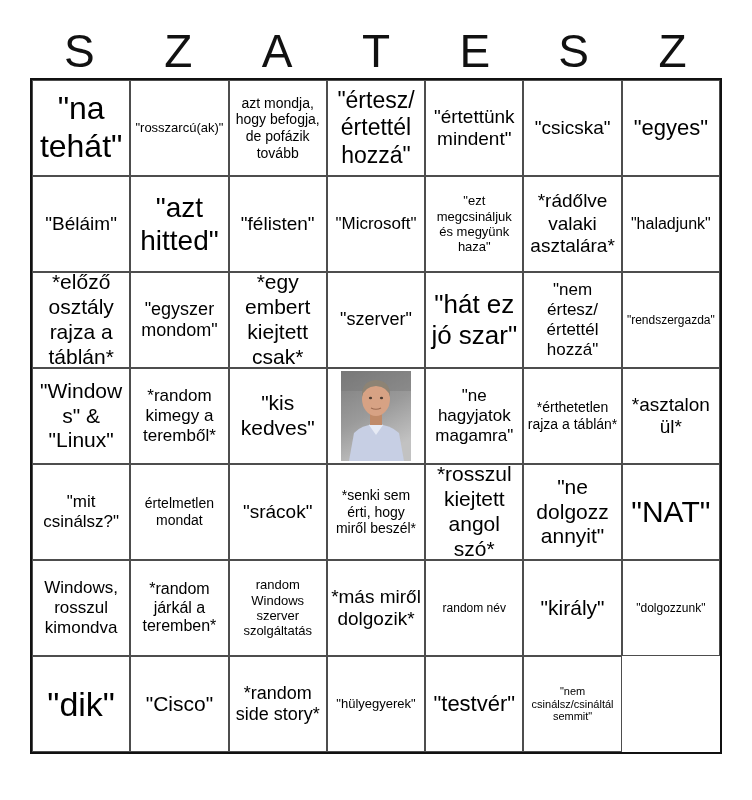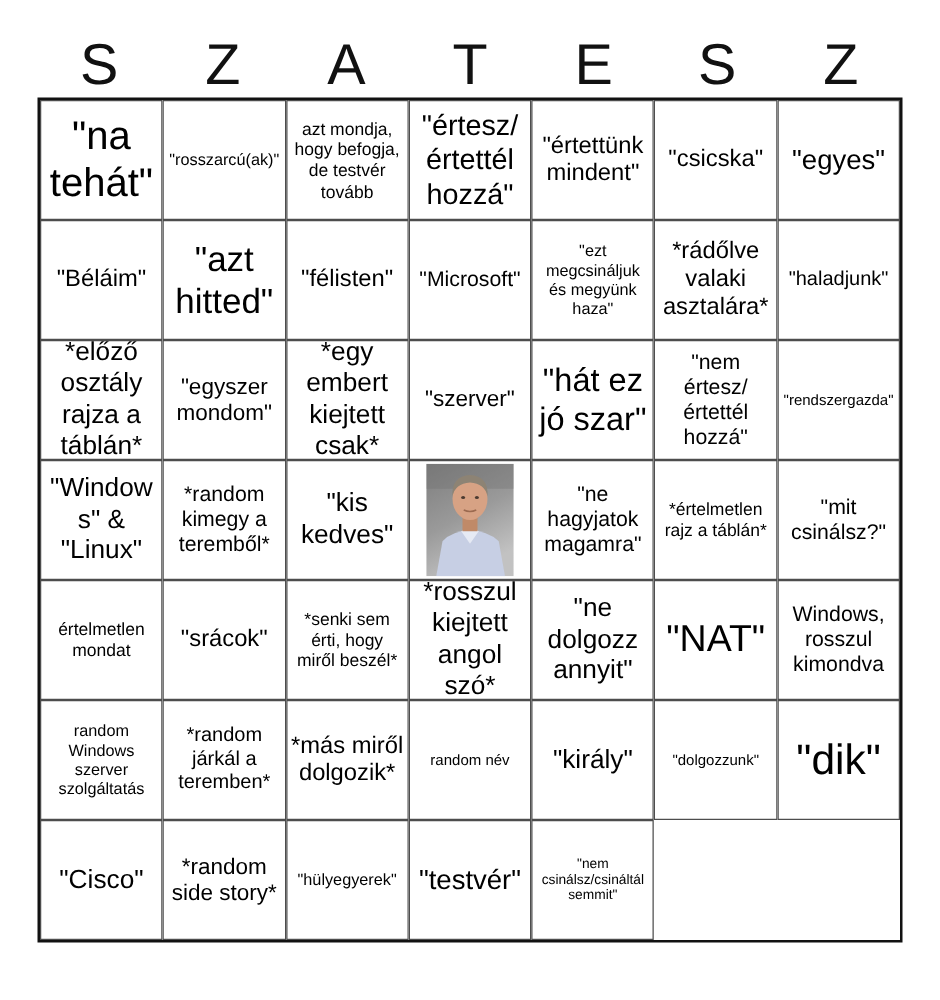--- a/index.html
+++ b/index.html
@@ -76,21 +76,21 @@
       <div class="title-letter">A</div>
       <div class="title-letter">T</div>
       <div class="title-letter">E</div>
       <div class="title-letter">S</div>
       <div class="title-letter">Z</div>
     </div>
 
     <div class="grid">
       <div class="cell s32">"na tehát"</div>
       <div class="cell s13">"rosszarcú(ak)"</div>
-      <div class="cell s14">azt mondja, hogy befogja, de testvér tovább</div>
+      <div class="cell s14">azt mondja, hogy befogja, de pofázik tovább</div>
       <div class="cell s23">"értesz/ értettél hozzá"</div>
       <div class="cell s19">"értettünk mindent"</div>
       <div class="cell s19">"csicska"</div>
       <div class="cell s22">"egyes"</div>
 
       <div class="cell s19">"Béláim"</div>
       <div class="cell s28">"azt hitted"</div>
       <div class="cell s19">"félisten"</div>
       <div class="cell s17">"Microsoft"</div>
       <div class="cell s13">"ezt megcsináljuk és megyünk haza"</div>
@@ -125,33 +125,34 @@
           <rect x="29" y="40" width="12" height="14" fill="#c08a68"></rect>
           <ellipse cx="35" cy="28" rx="14" ry="17" fill="#d7a284"></ellipse>
           <path d="M21,26 Q20,10 35,9 Q50,10 49,26 Q47,16 35,15 Q23,16 21,26 Z" fill="#8d8374"></path>
           <ellipse cx="29.5" cy="27" rx="1.6" ry="1.2" fill="#4a3a30"></ellipse>
           <ellipse cx="40.5" cy="27" rx="1.6" ry="1.2" fill="#4a3a30"></ellipse>
           <path d="M30,37 Q35,39.5 40,37" stroke="#9b6a50" stroke-width="1.2" fill="none"></path>
         </svg>
       </div>
 
       <div class="cell s17">"ne hagyjatok magamra"</div>
-      <div class="cell s14">*értelmetlen rajz a táblán*</div>
+      <div class="cell s14">*érthetetlen rajza a táblán*</div>
 
+      <div class="cell s19">*asztalon ül*</div>
       <div class="cell s17">"mit csinálsz?"</div>
       <div class="cell s14">értelmetlen mondat</div>
       <div class="cell s19">"srácok"</div>
       <div class="cell s14">*senki sem érti, hogy miről beszél*</div>
       <div class="cell s15">*rosszul kiejtett angol szó*</div>
       <div class="cell s21">"ne dolgozz annyit"</div>
 
       <div class="cell s30">"NAT"</div>
       <div class="cell s17">Windows, rosszul kimondva</div>
+      <div class="cell s16">*random járkál a teremben*</div>
       <div class="cell s13">random Windows szerver szolgáltatás</div>
-      <div class="cell s16">*random járkál a teremben*</div>
       <div class="cell s19">*más miről dolgozik*</div>
       <div class="cell s20">random név</div>
       <div class="cell s21">"király"</div>
 
       <div class="cell s12">"dolgozzunk"</div>
       <div class="cell s34">"dik"</div>
       <div class="cell s21">"Cisco"</div>
       <div class="cell s18">*random side story*</div>
       <div class="cell s13">"hülyegyerek"</div>
       <div class="cell s22">"testvér"</div>

